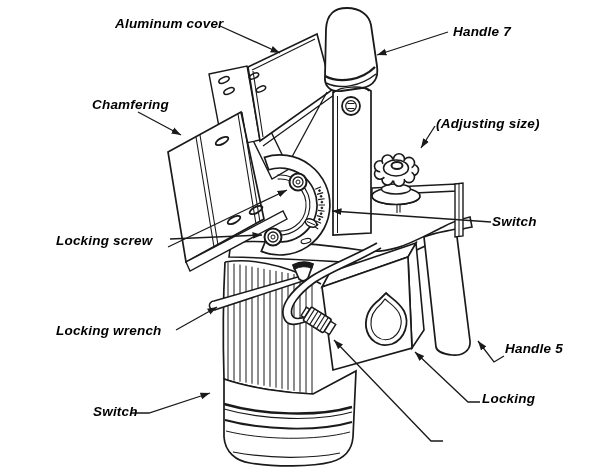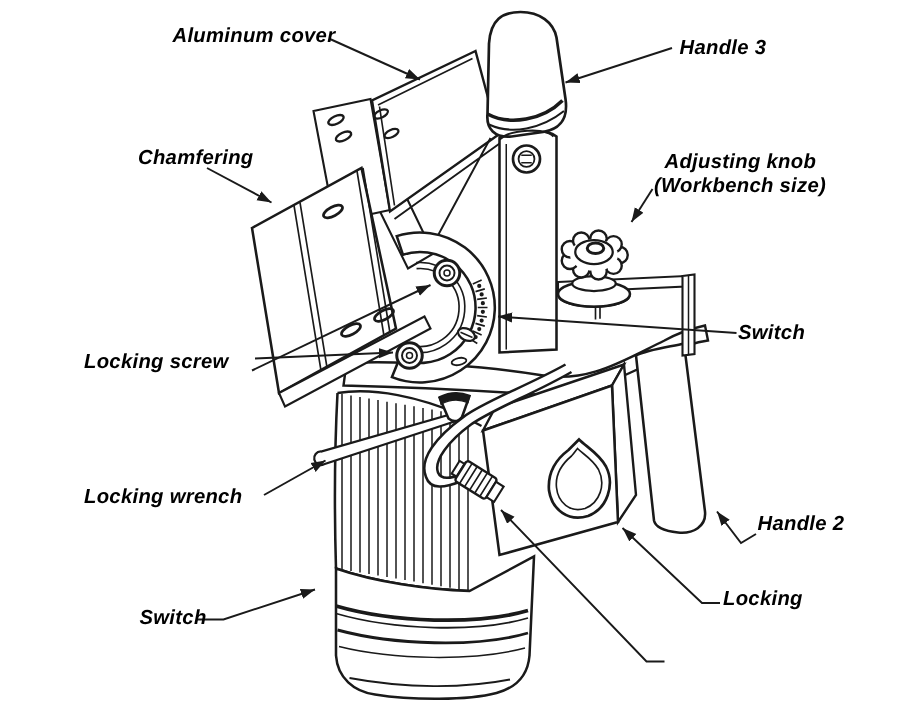--- a/index.html
+++ b/index.html
@@ -188,24 +188,23 @@
     <path marker-end="url(#ah)" d="M168,247 L287,190"></path>
     <path marker-end="url(#ah)" d="M176,330 L217,307"></path>
     <path marker-end="url(#ah)" d="M131,413 L149,413 L210,393"></path>
     <path marker-end="url(#ah)" d="M504,356 L494,362 L478,341"></path>
     <path marker-end="url(#ah)" d="M480,402 L468,402 L415,352"></path>
     <path marker-end="url(#ah)" d="M443,441 L431,441 L334,340"></path>
   </g>
 </svg>
 
 <div class="lbl" style="left:115px; top:16px">Aluminum cover</div>
-<div class="lbl" style="left:453px; top:24px">Handle 3</div>
+<div class="lbl" style="left:453px; top:24px">Handle 7</div>
 <div class="lbl" style="left:92px;  top:97px">Chamfering</div>
-<div class="lbl" style="left:443px; top:100px">Adjusting knob</div>
-<div class="lbl" style="left:436px; top:116px">(Workbench size)</div>
+<div class="lbl" style="left:436px; top:116px">(Adjusting size)</div>
 <div class="lbl" style="left:492px; top:214px">Switch</div>
 <div class="lbl" style="left:56px;  top:233px">Locking screw</div>
 <div class="lbl" style="left:56px;  top:323px">Locking wrench</div>
 <div class="lbl" style="left:93px;  top:404px">Switch</div>
-<div class="lbl" style="left:505px; top:341px">Handle 2</div>
+<div class="lbl" style="left:505px; top:341px">Handle 5</div>
 <div class="lbl" style="left:482px; top:391px">Locking</div>
 
 </div>
 
 </body></html>

